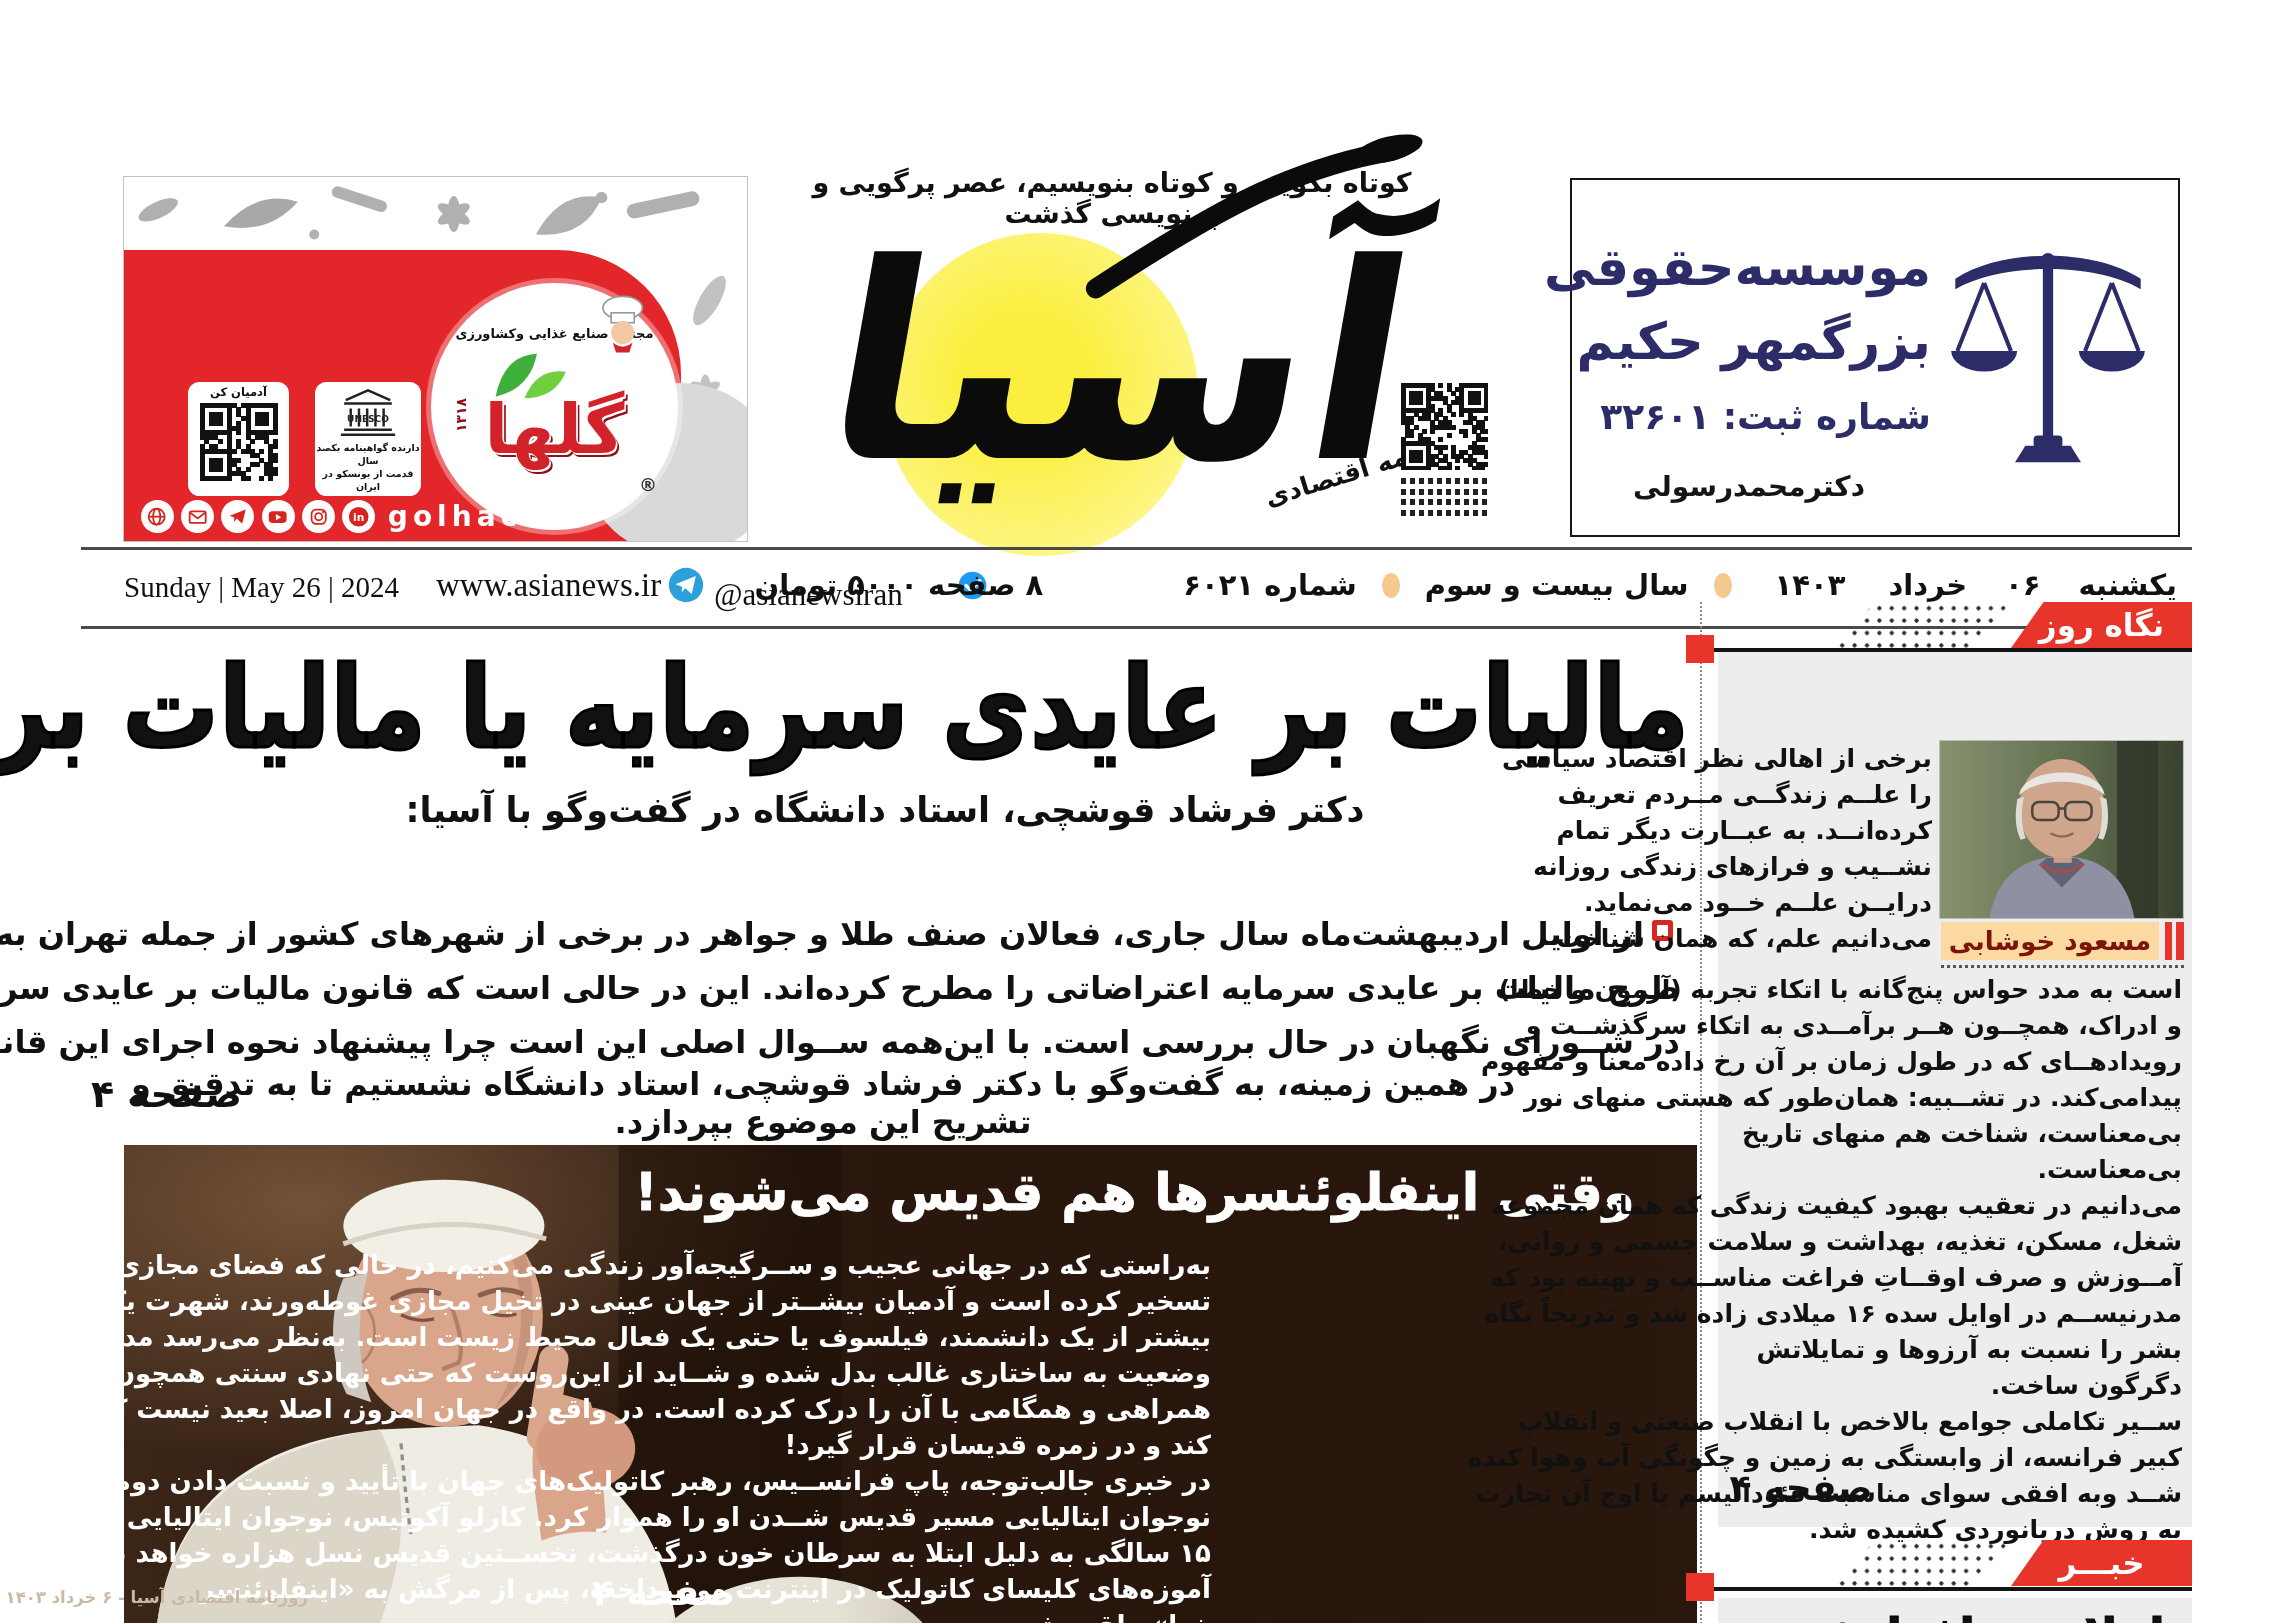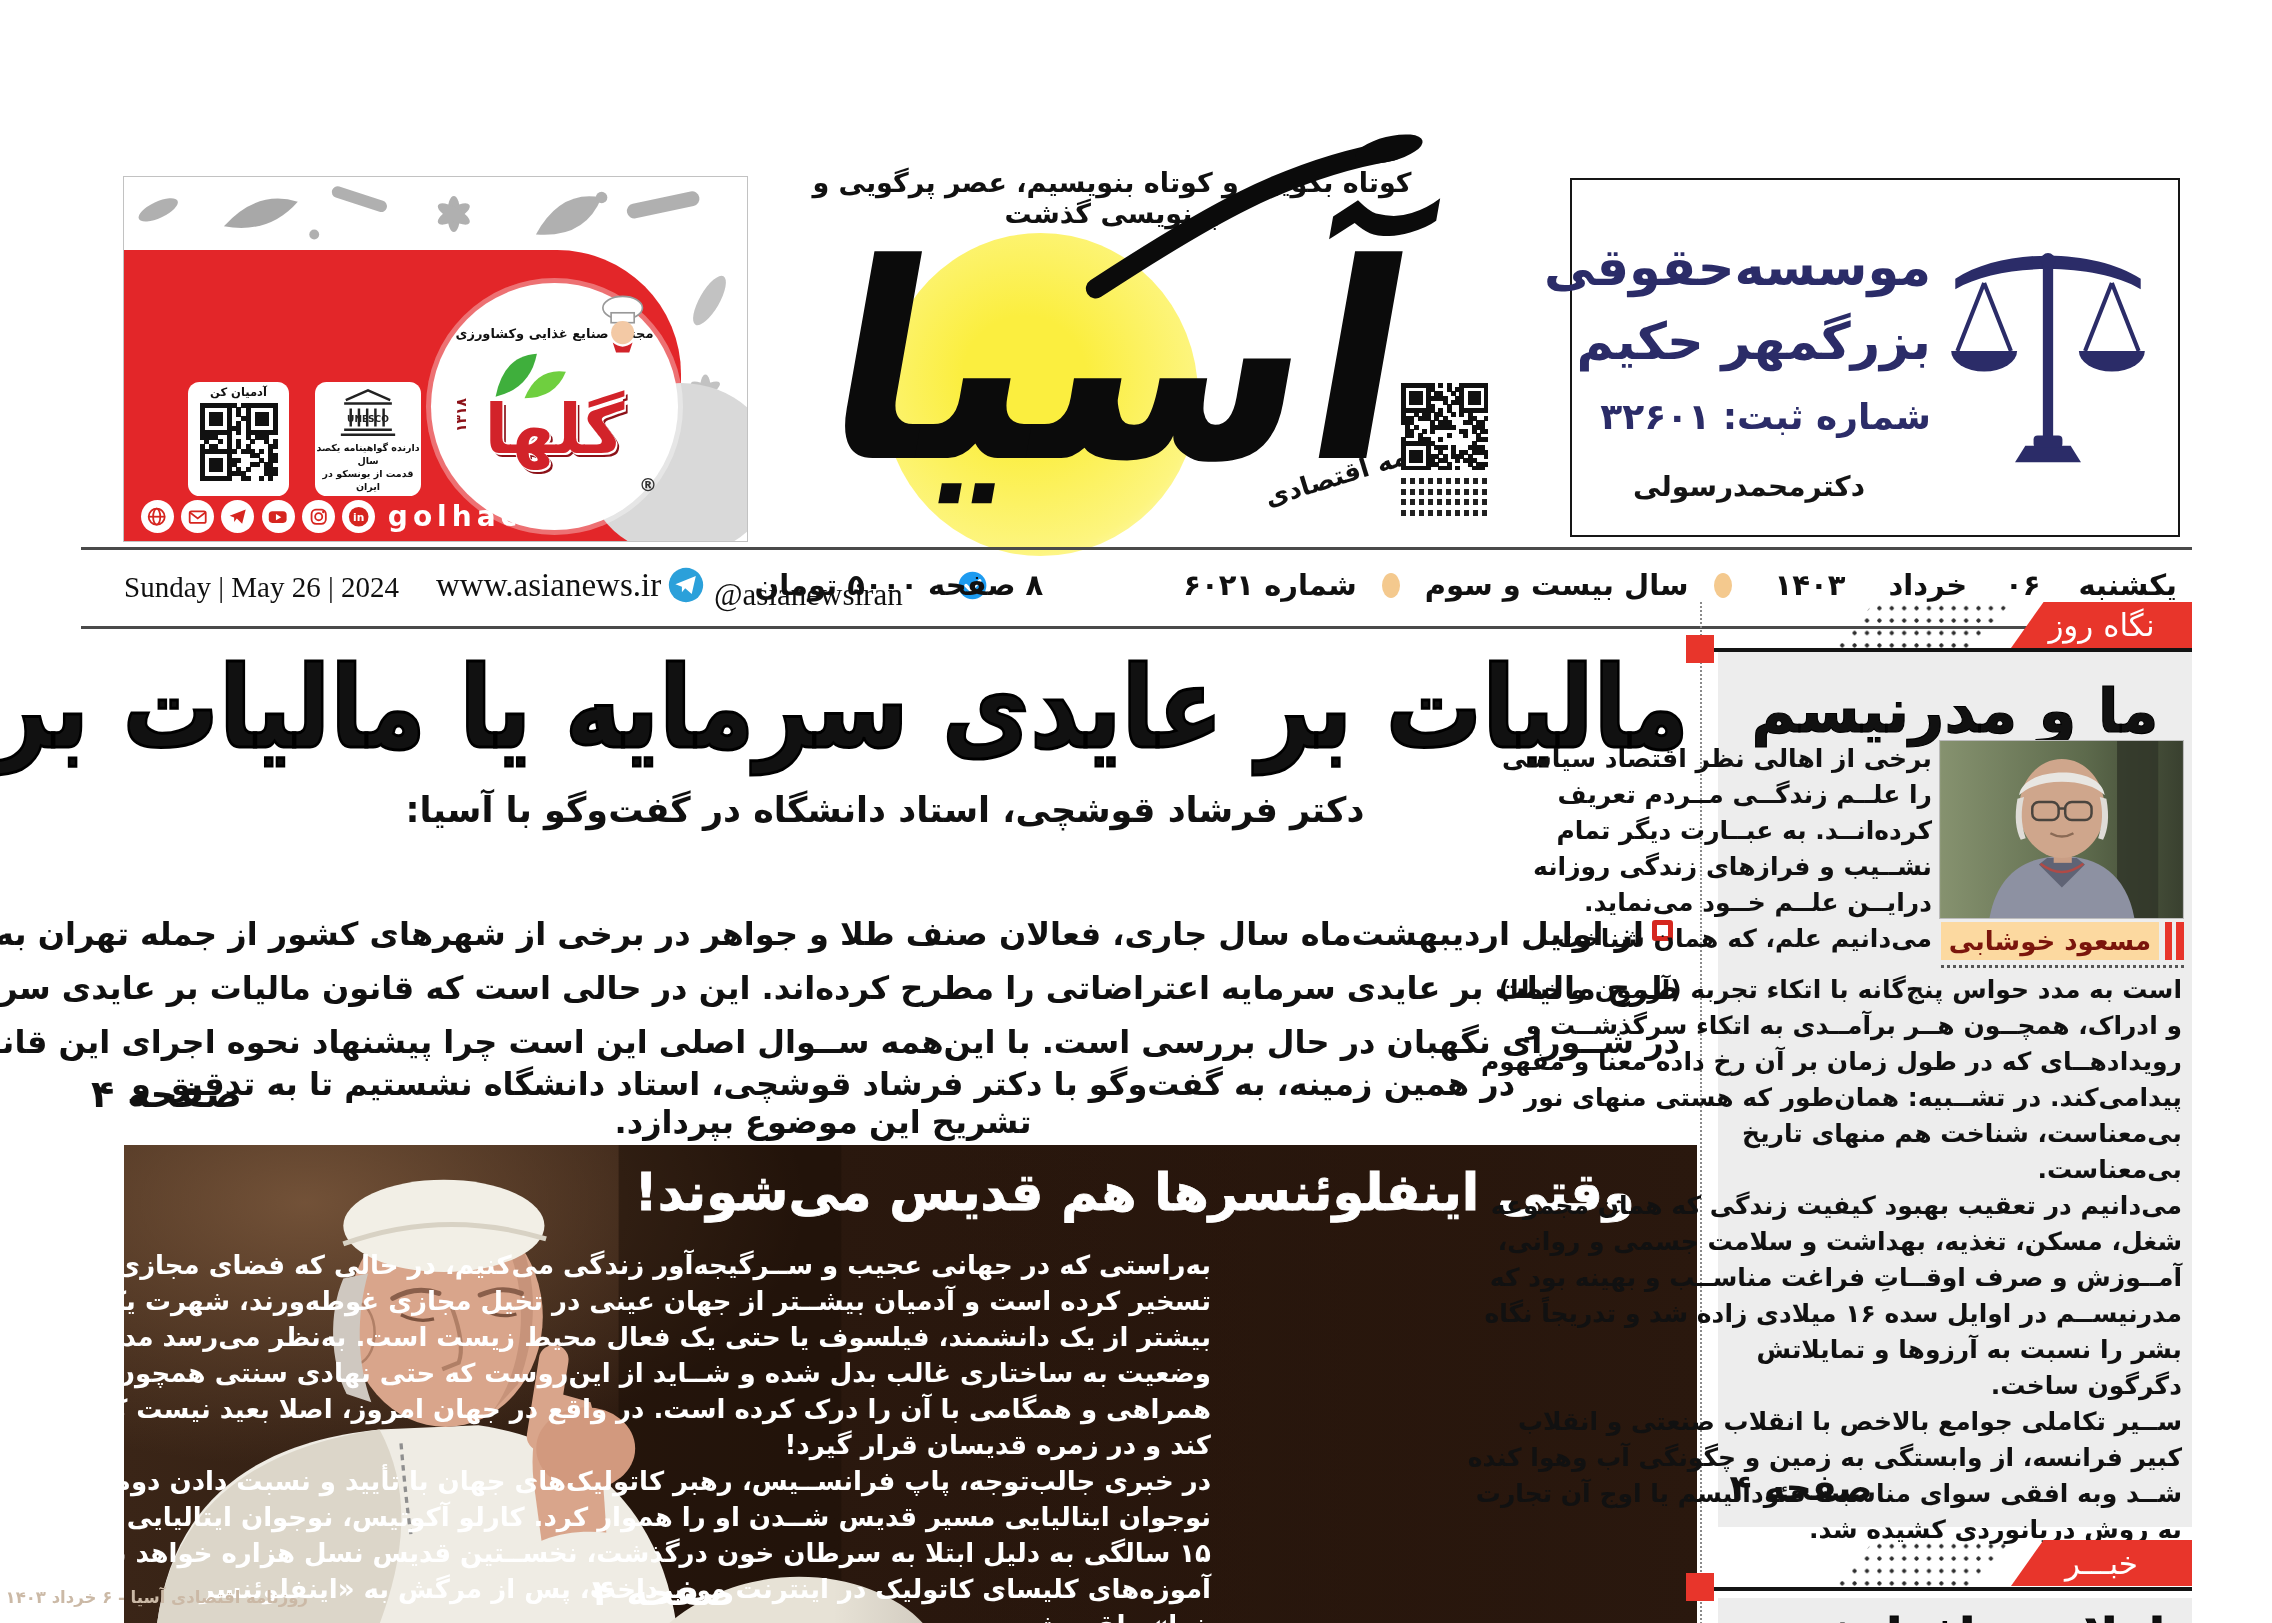--- a/index.html
+++ b/index.html
@@ -37,21 +37,21 @@
   .odot{display:inline-block;width:18px;height:25px;border-radius:50%;background:#f4c98e;vertical-align:middle;}
   
   .headline{left:82px;top:642px;width:1608px;text-align:center;font-size:96px;font-weight:bold;
             -webkit-text-stroke:2.5px #000;transform:scaleY(1.18);transform-origin:top center;white-space:nowrap;}
   .bullet{left:1653px;top:920px;width:10.7px;height:10.7px;border:5.8px solid #d5281f;background:#fff;border-radius:3.3px;}
   
   .pope{left:125px;top:1145px;width:1573px;height:479px;overflow:hidden;}
   .pope-text{color:#fff;}
   
   .sec-label{position:absolute;background:#e8352b;color:#fff;clip-path:polygon(18% 0,100% 0,100% 100%,0 100%);
-             text-align:center;font-weight:normal;font-size:31px;line-height:46px;}
+             text-align:center;font-weight:bold;font-size:31px;line-height:46px;}
   .hatch{position:absolute;background-image:radial-gradient(circle,#2e2e2e 1.8px,transparent 2.3px);
          background-size:12.4px 12.4px;clip-path:polygon(22% 0,100% 0,78% 100%,0 100%);}
   .secline{position:absolute;height:4.1px;background:#141414;}
   .redsq{position:absolute;width:28px;height:28px;background:#e8352b;}
   .graybox{left:1719px;top:652px;width:474px;height:875px;background:#ededed;}
   .divider{left:1701px;top:602px;height:1022px;border-left:2.5px dotted #8a8a8a;}
   .capbar{background:#fcd9a0;color:#7b150c;font-weight:bold;font-size:26px;line-height:38px;text-align:center;}
 </style>
 </head>
 <body>
@@ -707,21 +707,20 @@
   <div class="abs b" style="left:6.6px;top:1588px;font-size:16.5px;color:#cbb9a6;direction:rtl;">روزنامه اقتصادی آسیا - ۶ خرداد ۱۴۰۳</div>
 
   <div class="abs divider"></div>
 
   <div class="sec-label" style="left:2012px;top:602px;width:181px;height:46px;">نگاه روز</div>
   <div class="hatch" style="left:1837px;top:602px;width:175px;height:46px;"></div>
   <div class="secline" style="left:1711px;top:648px;width:482px;"></div>
   <div class="redsq" style="left:1687px;top:635px;"></div>
 
   <div class="abs graybox">
-    <div class="abs b" style="left:0;top:23px;width:100%;text-align:center;font-size:61px;-webkit-text-stroke:1.2px #000;">ما و مدرنیسم</div>
     <div class="abs b" style="right:260px;left:10px;top:89px;font-size:25px;line-height:36px;">
       <div class="jline">برخی از اهالی نظر اقتصاد سیاسی</div>
       <div class="jline">را علــم زندگــی مــردم تعریف</div>
       <div class="jline">کرده‌انــد. به عبــارت دیگر تمام</div>
       <div class="jline">نشــیب و فرازهای زندگی روزانه</div>
       <div class="jline">درایــن علــم خــود می‌نماید.</div>
       <div class="jline">می‌دانیم علم، که همان شناخت</div>
     </div>
     <div class="abs" style="right:8.2px;top:88px;width:243px;">
       <svg width="243" height="177" viewBox="0 0 295 215" style="display:block;border:0.8px solid #bbb;">

